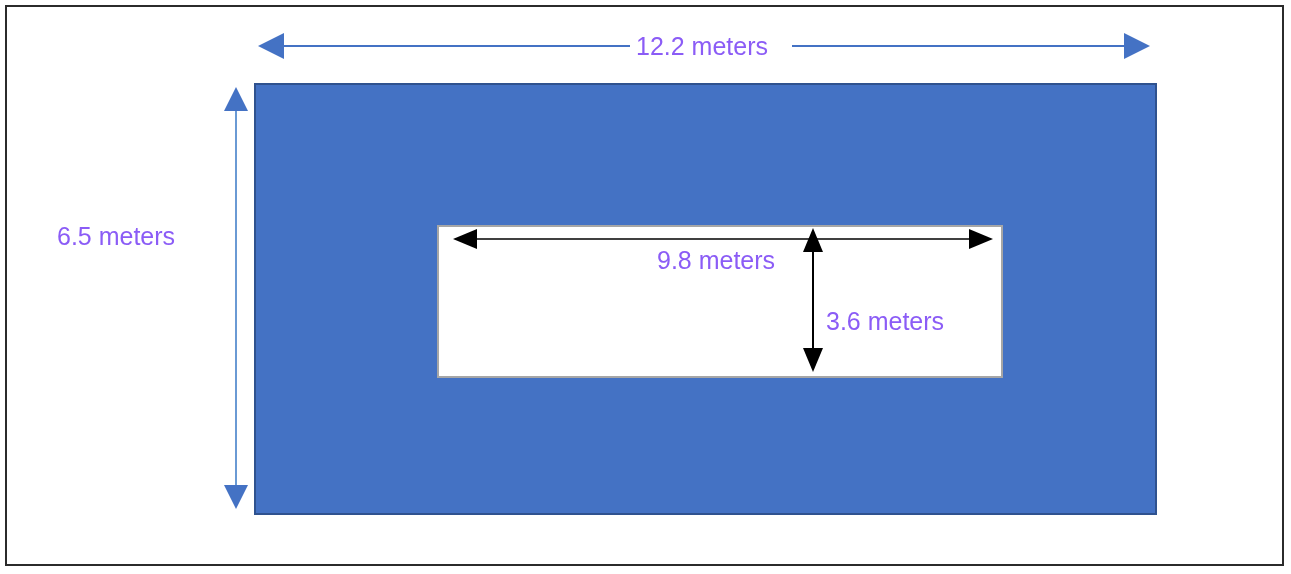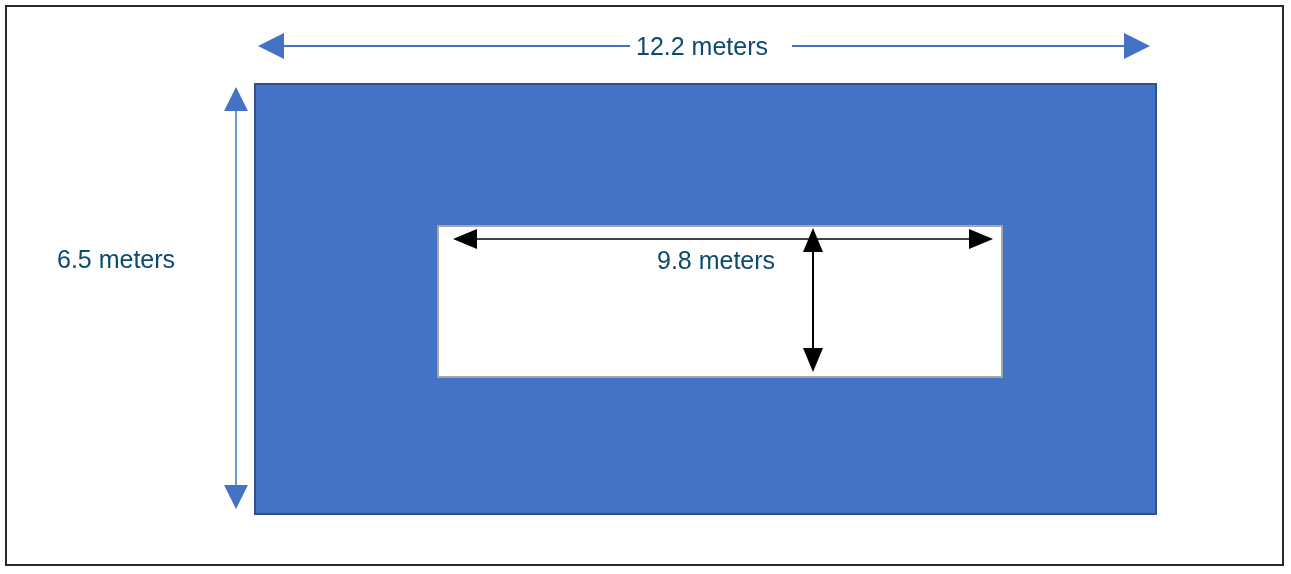--- a/index.html
+++ b/index.html
@@ -52,36 +52,35 @@
     width: 566px;
     height: 153px;
     background: #FFFFFF;
     border: 2px solid #A6A6A6;
     box-sizing: border-box;
   }
 
   
   .dim-label {
     position: absolute;
-    color: #0c4a6e;
+    color: #8b5cf6;
     font-size: 25px;
     line-height: 30px;
     white-space: nowrap;
     font-family: "Liberation Sans", sans-serif;
     text-align: center;
   }
 
   #label-width-outer {
     left: 636px;
     top: 31px;
   }
   #label-height-outer {
     left: 57px;
     top: 221px;
-    margin-top: 23px;
   }
   #label-width-inner {
     left: 657px;
     top: 245px;
   }
   #label-height-inner {
     left: 826px;
     top: 306px;
   }
 
@@ -144,14 +143,15 @@
       <polygon points="813,372 803,348 823,348" fill="#000000"></polygon>
     </g>
   </svg>
 
   <div class="dim-label" id="label-width-outer">12.2 meters</div>
 
   <div class="dim-label" id="label-height-outer">6.5 meters</div>
 
   <div class="dim-label" id="label-width-inner">9.8 meters</div>
 
+  <div class="dim-label" id="label-height-inner">3.6 meters</div>
 
 </div>
 
 </body></html>

